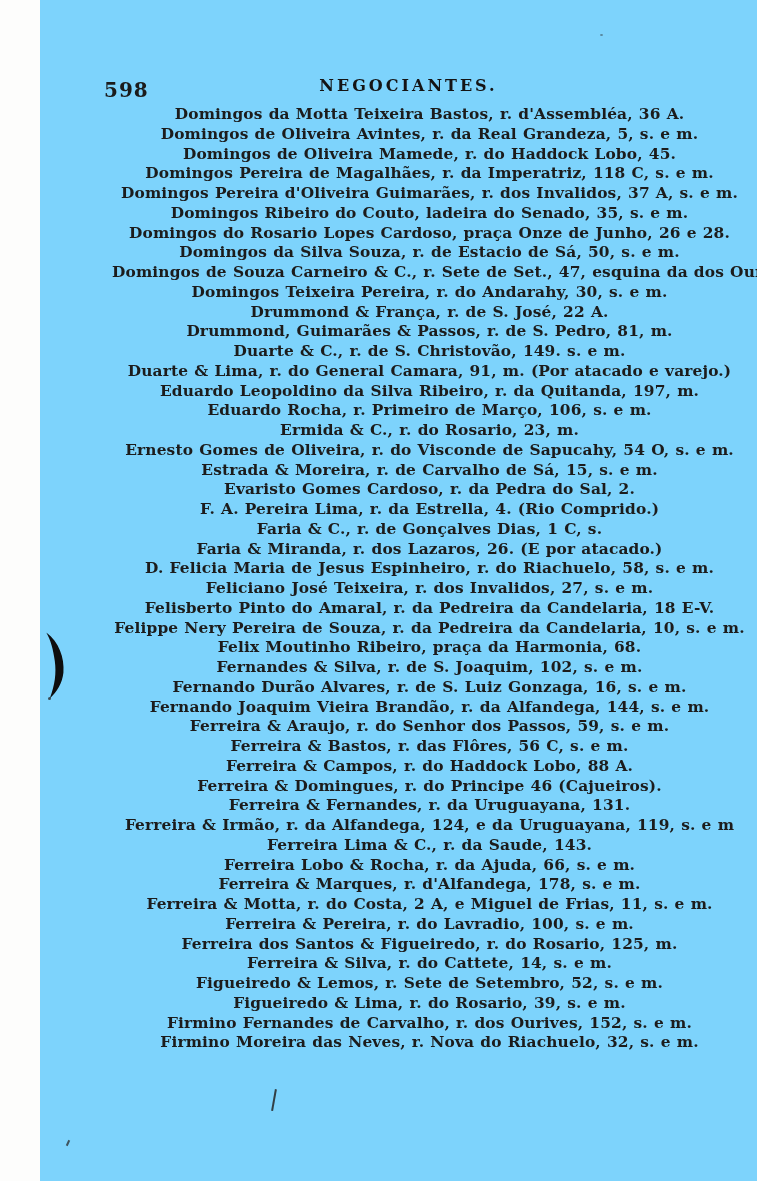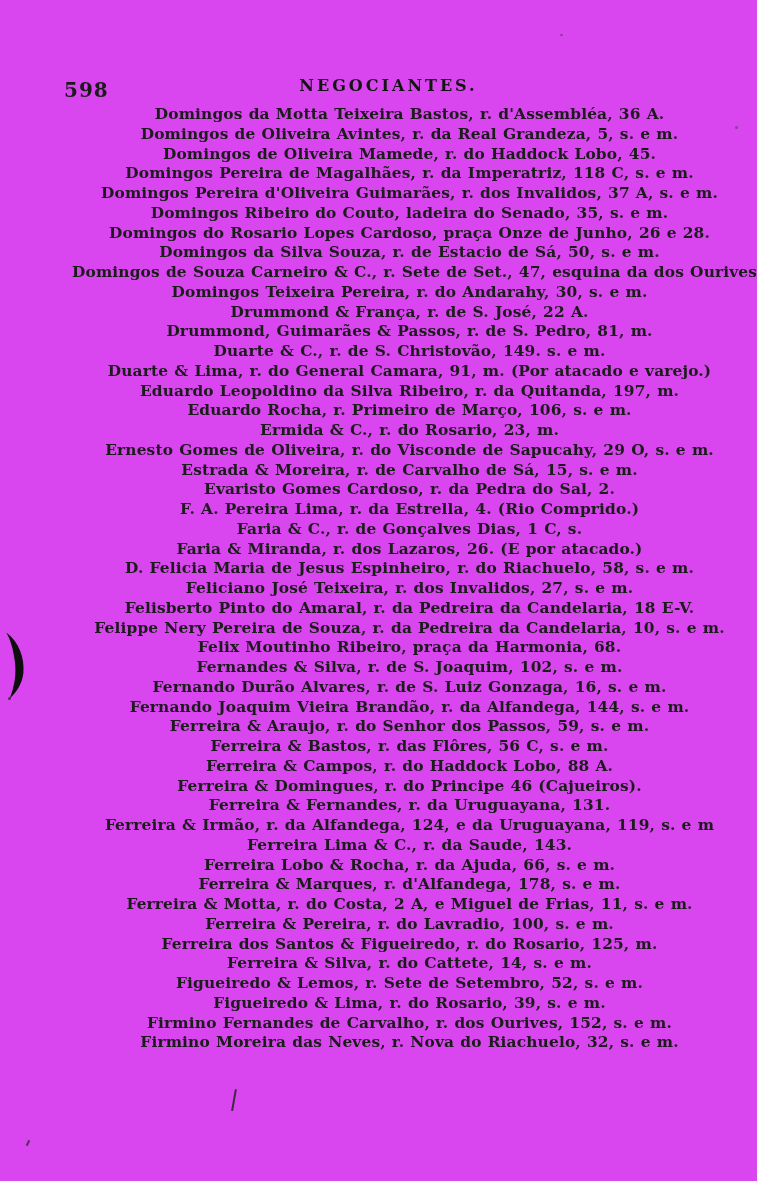--- a/index.html
+++ b/index.html
@@ -5,21 +5,22 @@
   html, body { margin: 0; padding: 0; }
   body {
     width: 757px; height: 1181px;
     background: #fdfdfc;
     position: relative;
     overflow: hidden;
     font-family: "DejaVu Serif", "Liberation Serif", serif;
   }
   .scan-page {
     position: absolute; inset: 0;
-    background: #d946ef;
+    background: #7dd3fc;
+    margin-left: 40px;
   }
   .page-header { position: absolute; top: 0; left: 0; right: 0; height: 104px; }
   .page-number {
     position: absolute; left: 64px; top: 78px;
     font-size: 20px; font-weight: 700; color: #1b1b1b;
     letter-spacing: 1px;
   }
   .page-title {
     position: absolute; top: 76px; left: 0; right: 0;
     margin: 0; padding-left: 20px;
@@ -80,21 +81,21 @@
       <div class="entry">Domingos da Silva Souza, r. de Estacio de Sá, 50, s. e m.</div>
       <div class="entry">Domingos de Souza Carneiro &amp; C., r. Sete de Set., 47, esquina da dos Ourives.</div>
       <div class="entry">Domingos Teixeira Pereira, r. do Andarahy, 30, s. e m.</div>
       <div class="entry">Drummond &amp; França, r. de S. José, 22 A.</div>
       <div class="entry">Drummond, Guimarães &amp; Passos, r. de S. Pedro, 81, m.</div>
       <div class="entry">Duarte &amp; C., r. de S. Christovão, 149. s. e m.</div>
       <div class="entry">Duarte &amp; Lima, r. do General Camara, 91, m. (Por atacado e varejo.)</div>
       <div class="entry">Eduardo Leopoldino da Silva Ribeiro, r. da Quitanda, 197, m.</div>
       <div class="entry">Eduardo Rocha, r. Primeiro de Março, 106, s. e m.</div>
       <div class="entry">Ermida &amp; C., r. do Rosario, 23, m.</div>
-      <div class="entry">Ernesto Gomes de Oliveira, r. do Visconde de Sapucahy, 29 O, s. e m.</div>
+      <div class="entry">Ernesto Gomes de Oliveira, r. do Visconde de Sapucahy, 54 O, s. e m.</div>
       <div class="entry">Estrada &amp; Moreira, r. de Carvalho de Sá, 15, s. e m.</div>
       <div class="entry">Evaristo Gomes Cardoso, r. da Pedra do Sal, 2.</div>
       <div class="entry">F. A. Pereira Lima, r. da Estrella, 4. (Rio Comprido.)</div>
       <div class="entry">Faria &amp; C., r. de Gonçalves Dias, 1 C, s.</div>
       <div class="entry">Faria &amp; Miranda, r. dos Lazaros, 26. (E por atacado.)</div>
       <div class="entry">D. Felicia Maria de Jesus Espinheiro, r. do Riachuelo, 58, s. e m.</div>
       <div class="entry">Feliciano José Teixeira, r. dos Invalidos, 27, s. e m.</div>
       <div class="entry">Felisberto Pinto do Amaral, r. da Pedreira da Candelaria, 18 E-V.</div>
       <div class="entry">Felippe Nery Pereira de Souza, r. da Pedreira da Candelaria, 10, s. e m.</div>
       <div class="entry">Felix Moutinho Ribeiro, praça da Harmonia, 68.</div>

